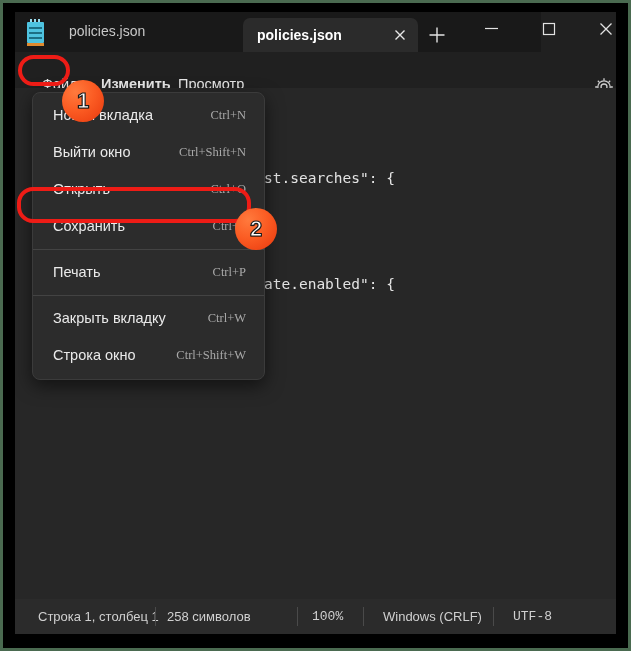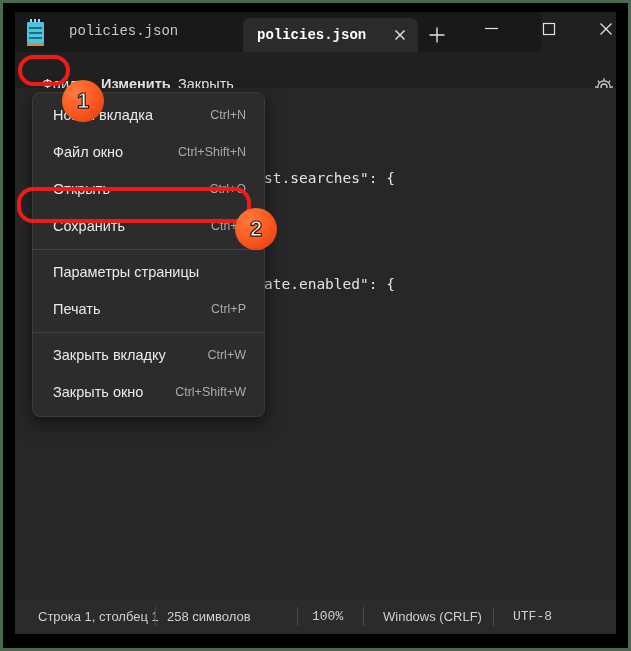--- a/index.html
+++ b/index.html
@@ -38,21 +38,20 @@
     overflow: hidden;
   }
 
   
   #titlebar {
     position: absolute;
     left: 0; top: 0;
     width: 526px;
     height: 40px;
     background: #191919;
-    font-family: Liberation Mono, monospace;
   }
   #app-icon {
     position: absolute;
     left: 10px;
     top: 6px;
     width: 22px;
     height: 28px;
   }
   .np-body {
     position: absolute;
@@ -224,20 +223,21 @@
     color: #eaeaea;
     white-space: nowrap;
   }
   .menu-accel {
     position: absolute;
     right: 18px;
     top: 11px;
     font-size: 12.5px;
     color: #a9a9a9;
     white-space: nowrap;
+    font-family: Liberation Serif, serif;
   }
   .menu-separator {
     height: 1px;
     background: #434343;
     margin: 4px 0 4px 0;
   }
 
   
   .anno-rect {
     position: absolute;
@@ -326,21 +326,21 @@
     <div class="wc-btn" id="wc-close">
       <svg width="45" height="33" viewBox="0 0 45 33">
         <path d="M17.5 11.5 L28.5 22.5 M28.5 11.5 L17.5 22.5" stroke="#e2e2e2" stroke-width="1.3" fill="none"></path>
       </svg>
     </div>
   </div>
 
   <div id="menubar">
     <div class="menubar-item" id="menubar-file">Файл</div>
     <div class="menubar-item" id="menubar-edit">Изменить</div>
-    <div class="menubar-item" id="menubar-view">Закрыть</div>
+    <div class="menubar-item" id="menubar-view">Просмотр</div>
 
     <div id="settings-button">
       <svg width="22" height="22" viewBox="0 0 22 22">
         <g stroke="#cfcfcf" stroke-width="1.3" fill="none">
           <circle cx="11" cy="11" r="3"></circle>
           <path d="M11 2.2 L11 4.4 M11 17.6 L11 19.8 M2.2 11 L4.4 11 M17.6 11 L19.8 11
                    M4.8 4.8 L6.4 6.4 M15.6 15.6 L17.2 17.2
                    M17.2 4.8 L15.6 6.4 M6.4 15.6 L4.8 17.2"></path>
           <circle cx="11" cy="11" r="6.2"></circle>
         </g>
@@ -365,51 +365,47 @@
     <div class="status-cell" style="left:498px;font-family:Liberation Mono, monospace;">UTF-8</div>
   </div>
 
   <div id="file-menu">
 
     <div class="menu-item">
       <span class="menu-label">Новая вкладка</span>
       <span class="menu-accel">Ctrl+N</span>
     </div>
     <div class="menu-item">
-      <span class="menu-label">Файл окно</span>
+      <span class="menu-label">Выйти окно</span>
       <span class="menu-accel">Ctrl+Shift+N</span>
     </div>
     <div class="menu-item">
       <span class="menu-label">Открыть</span>
       <span class="menu-accel">Ctrl+O</span>
     </div>
     <div class="menu-item">
       <span class="menu-label">Сохранить</span>
       <span class="menu-accel">Ctrl+S</span>
     </div>
 
     <div class="menu-separator"></div>
 
     <div class="menu-item">
-      <span class="menu-label">Параметры страницы</span>
-      <span class="menu-accel"></span>
-    </div>
-    <div class="menu-item">
       <span class="menu-label">Печать</span>
       <span class="menu-accel">Ctrl+P</span>
     </div>
 
     <div class="menu-separator"></div>
 
     <div class="menu-item">
       <span class="menu-label">Закрыть вкладку</span>
       <span class="menu-accel">Ctrl+W</span>
     </div>
     <div class="menu-item">
-      <span class="menu-label">Закрыть окно</span>
+      <span class="menu-label">Строка окно</span>
       <span class="menu-accel">Ctrl+Shift+W</span>
     </div>
   </div>
 
 </div>
 
 <div class="anno-rect" id="anno-rect-file"></div>
 <div class="anno-rect" id="anno-rect-save"></div>
 <div class="anno-badge" id="anno-badge-1">1</div>
 <div class="anno-badge" id="anno-badge-2">2</div>

